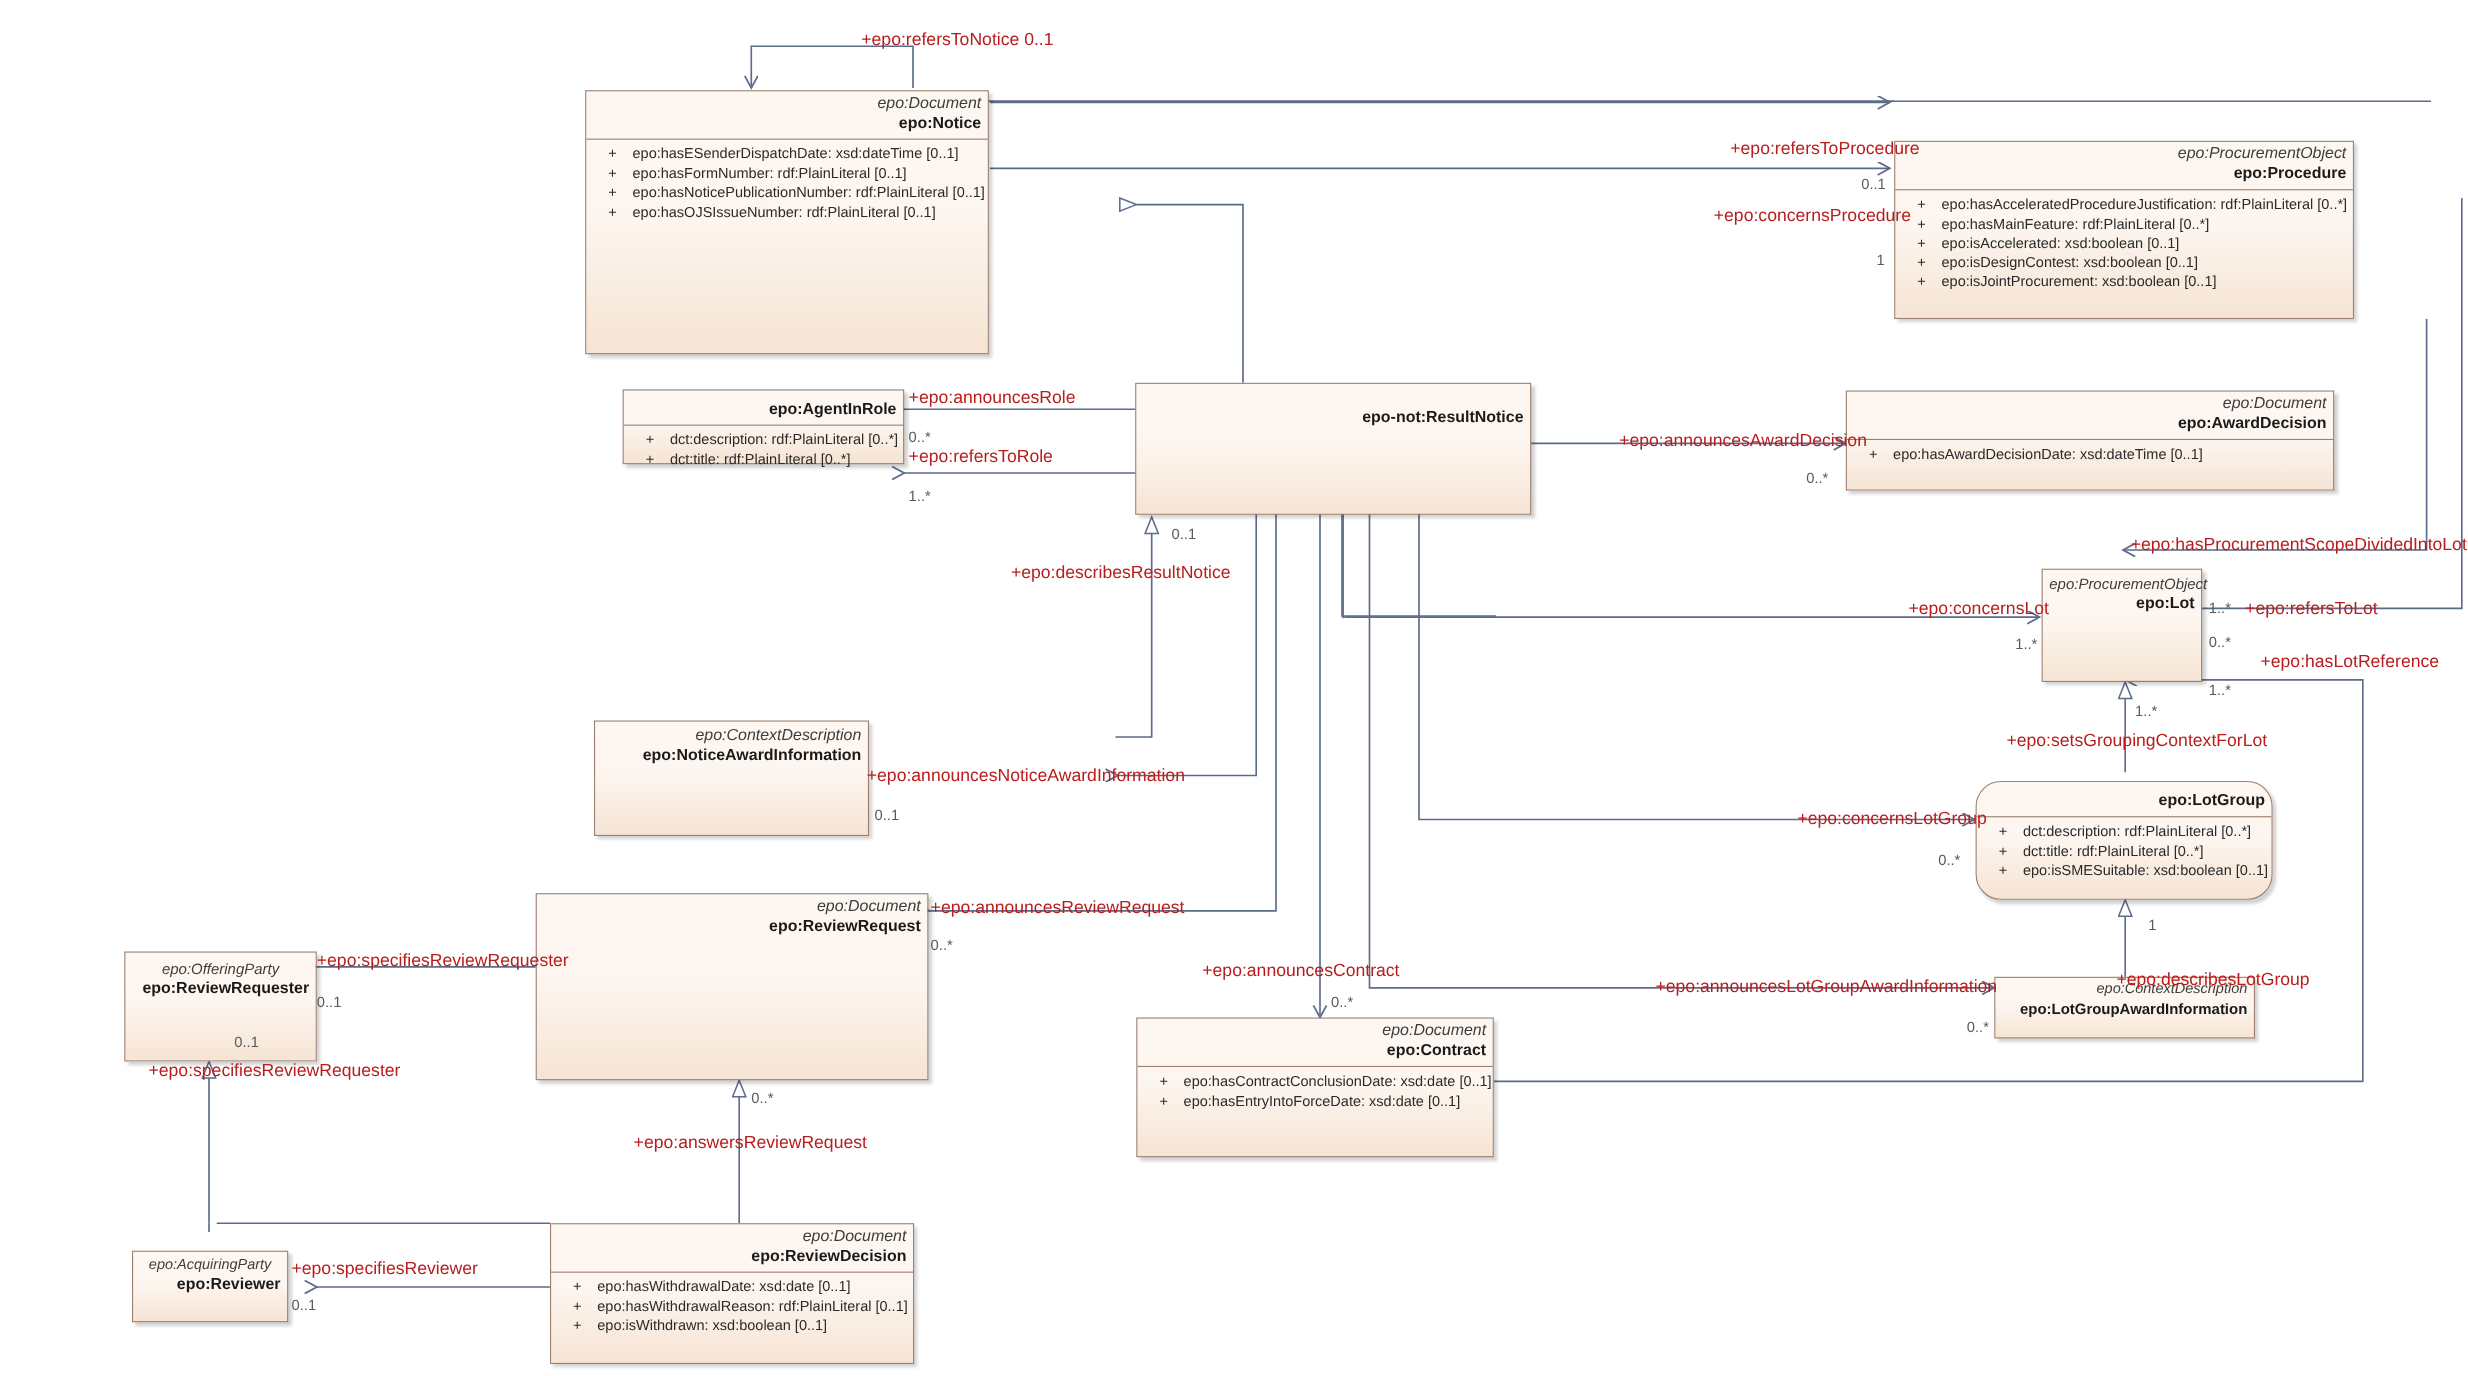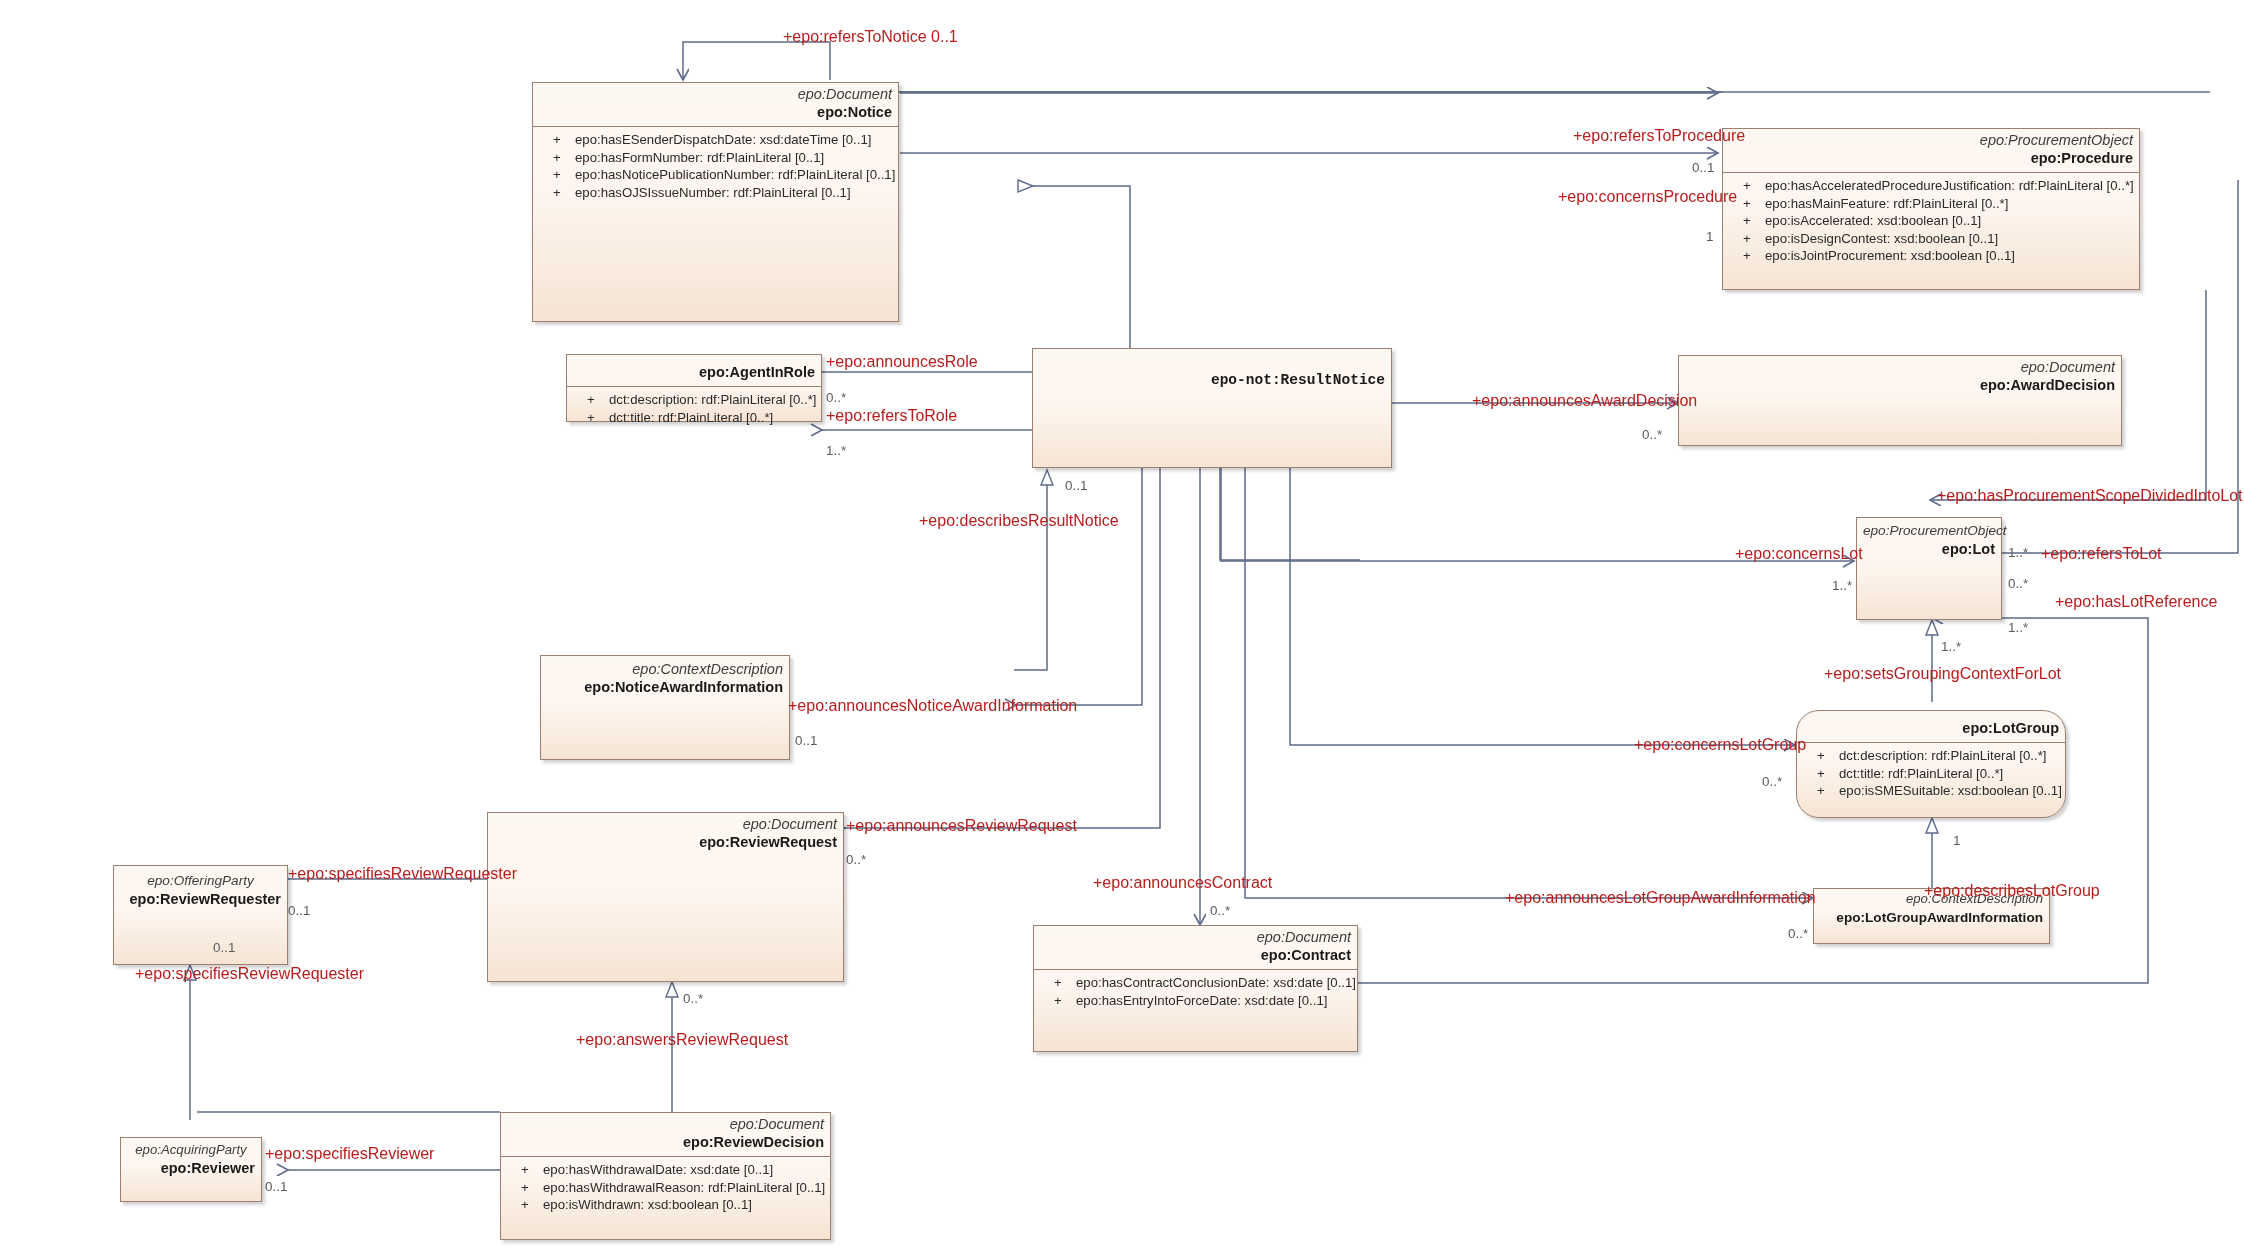--- a/index.html
+++ b/index.html
@@ -189,29 +189,32 @@
     <div class="uml-head" style="padding-top:8px;">
       <div class="cname">epo:AgentInRole</div>
     </div>
     <div class="uml-attrs">
       <div class="attr"><span class="plus">+</span><span>dct:description: rdf:PlainLiteral [0..*]</span></div>
       <div class="attr"><span class="plus">+</span><span>dct:title: rdf:PlainLiteral [0..*]</span></div>
     </div>
   </div>
 
   <div class="uml-box head-only" style="left:1032px; top:348px; width:360px; height:120px;">
-    <div class="uml-head" style="padding-top:22px;font-family:Liberation Mono, monospace;">
+    <div class="uml-head" style="padding-top:22px;">
       <div class="cname">epo-not:ResultNotice</div>
     </div>
   </div>
 
   <div class="uml-box" style="left:1678px; top:355px; width:444px; height:91px;">
     <div class="uml-head">
       <div class="stereo">epo:Document</div>
       <div class="cname">epo:AwardDecision</div>
+    </div>
+    <div class="uml-attrs">
+      <div class="attr"><span class="plus">+</span><span>epo:hasAwardDecisionDate: xsd:dateTime [0..1]</span></div>
     </div>
   </div>
 
   <div class="uml-box head-only" style="left:1856px; top:517px; width:146px; height:103px;">
     <div class="uml-head" style="padding-top:4px;">
       <div class="stereo" style="text-align:left; font-size:13.6px;">epo:ProcurementObject</div>
       <div class="cname">epo:Lot</div>
     </div>
   </div>
 

